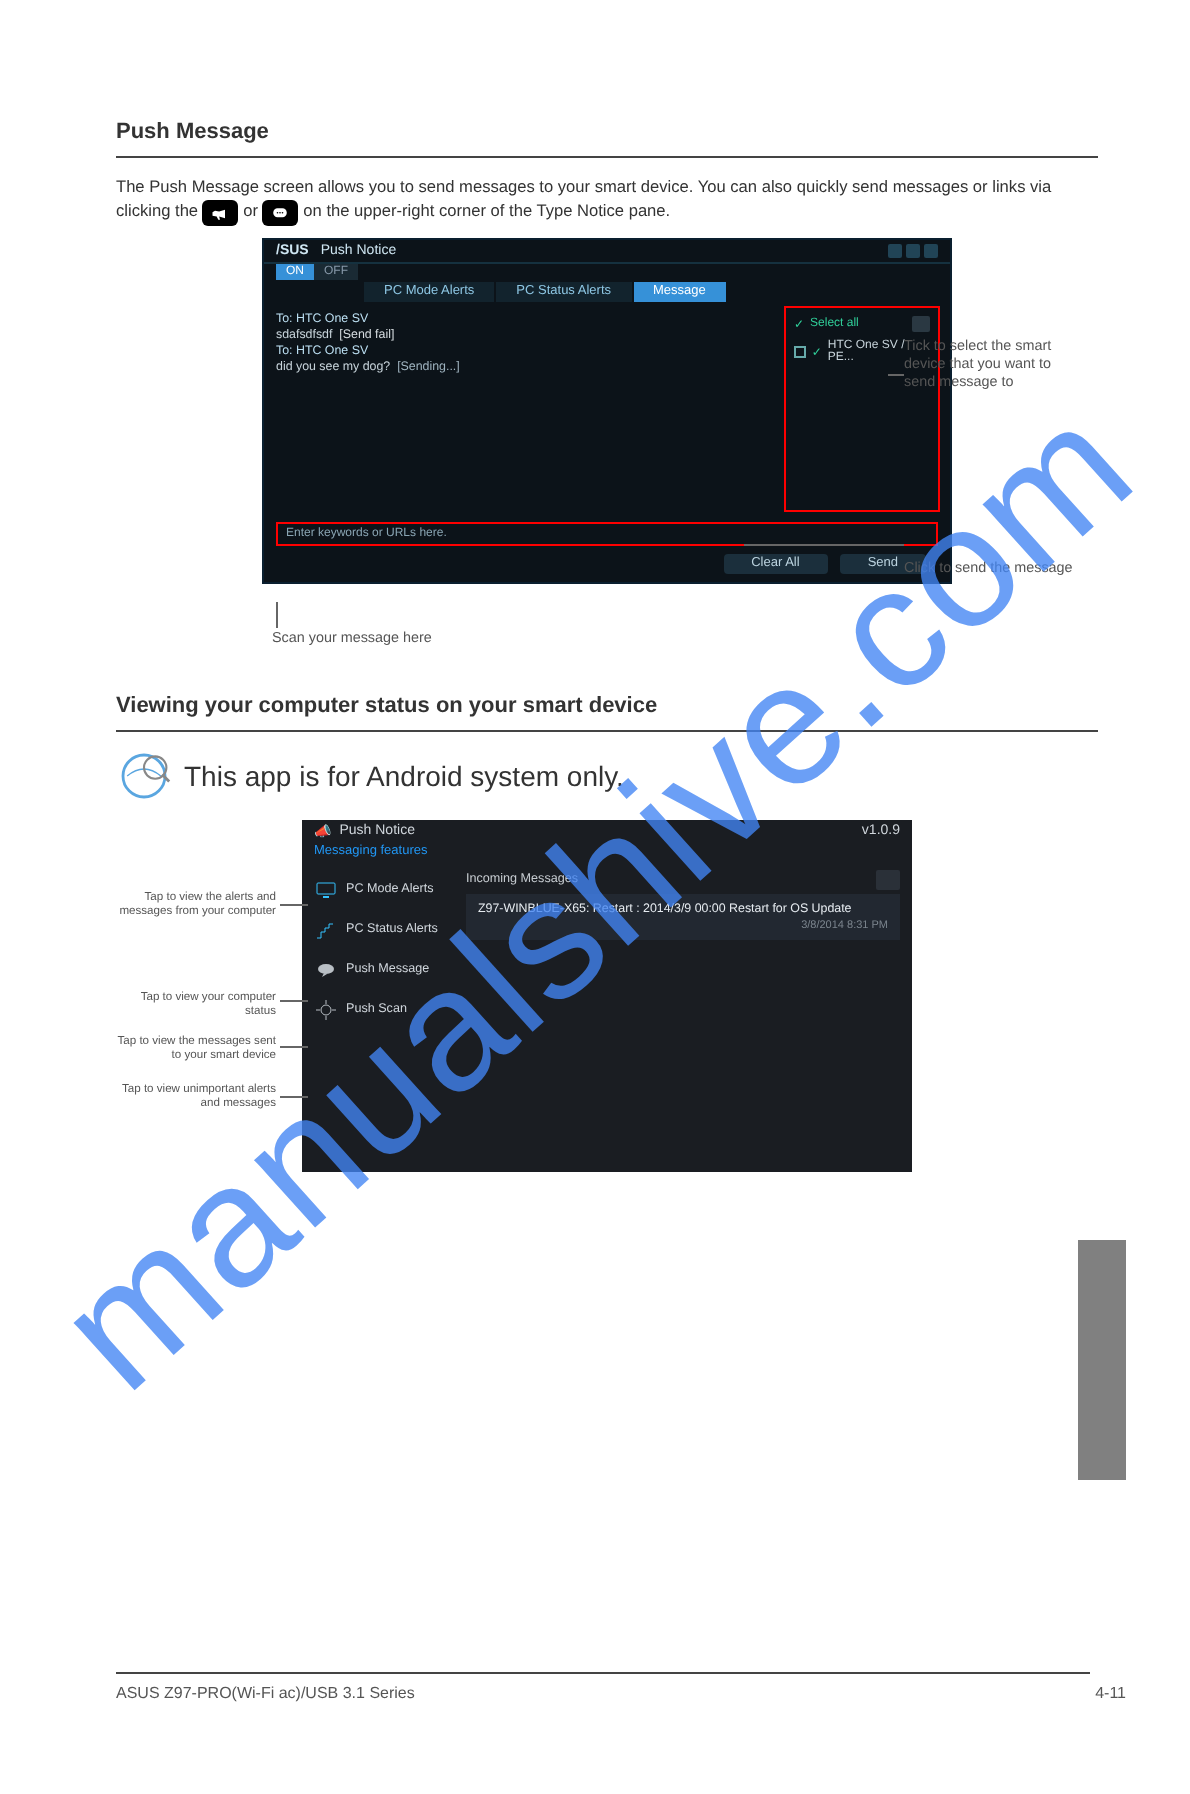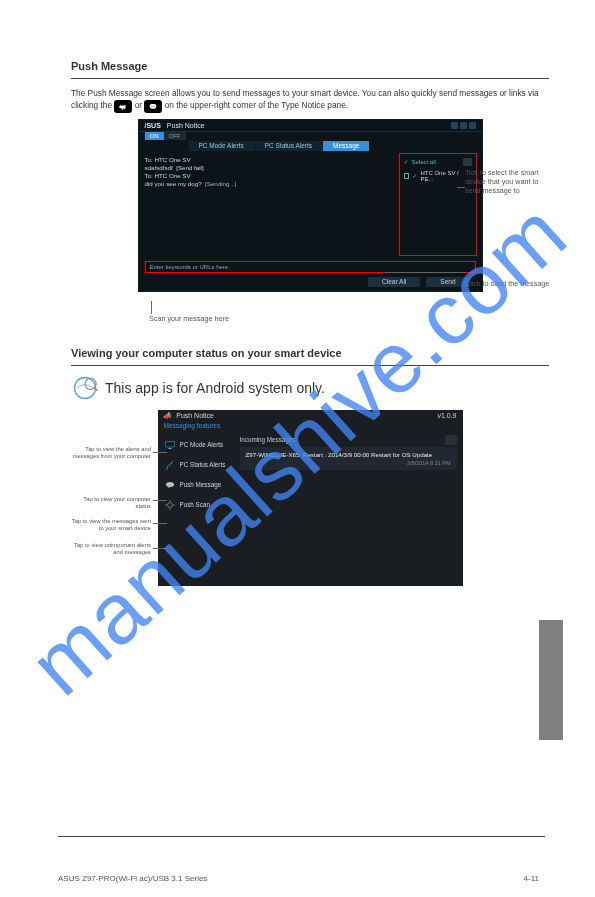--- a/index.html
+++ b/index.html
@@ -1,17 +1,17 @@
 <!DOCTYPE html>
 <html><head>
 <meta charset="utf-8">
 <style>
 * { box-sizing: border-box; margin: 0; padding: 0; }
 body { width: 595px; height: 897px; background: #fff; font-family: Arial, sans-serif; color: #333; position: relative; overflow: hidden; }
-.page { padding: 60px 46px 30px 58px; position: relative; height: 100%; margin-left: 13px; }
+.page { padding: 60px 46px 30px 58px; position: relative; height: 100%; }
 .watermark { position: absolute; left: 50%; top: 50%; transform: translate(-50%,-50%) rotate(-42deg); font-size: 86px; font-weight: 500; letter-spacing: 1px; color: #4285f4; opacity: .78; pointer-events: none; z-index: 50; white-space: nowrap; }
 .side-tab { position: absolute; right: 32px; top: 620px; width: 24px; height: 120px; background: #808080; }
 
 h2.section { font-size: 11px; font-weight: bold; margin-bottom: 6px; }
 p.body { font-size: 8.3px; line-height: 1.5; margin-bottom: 6px; }
 .inline-icon { display: inline-block; width: 18px; height: 13px; background: #000; color: #fff; text-align: center; border-radius: 3px; vertical-align: middle; }
 .inline-icon svg { width: 10px; height: 10px; vertical-align: middle; }
 
 hr.div { border: 0; border-top: .8pt solid #444; margin: 4px 0 8px; }
 
@@ -61,21 +61,21 @@
 .app2 .trash { width: 12px; height: 10px; background: #2a3038; border-radius: 1px; display:inline-block; }
 .app2 .msg { background: #222831; padding: 4px 6px; }
 .app2 .msg .t { font-size: 6.2px; color: #e6ebf0; }
 .app2 .msg .d { font-size: 5.5px; color: #7b848d; text-align: right; margin-top: 2px; }
 .app2 .fill { height: 104px; }
 
 .cl2 { font-size: 5.8px; color: #fff; position: absolute; line-height: 1.2; }
 .cl2line { position: absolute; background: #fff; height: .6px; }
 
 .footer-line { position: absolute; left: 58px; right: 50px; top: 836px; border-top: .8pt solid #444; }
-.footer { position: absolute; left: 58px; right: 56px; top: 842px; font-size: 8px; color: #555; display: flex; justify-content: space-between; margin-top: 32px; }
+.footer { position: absolute; left: 58px; right: 32px; top: 842px; font-size: 8px; color: #555; display: flex; justify-content: space-between; }
 
 .pos { position: relative; }
 </style>
 </head>
 <body>
 
 <div class="watermark">manualshive.com</div>
 <div class="side-tab"></div>
 
 <div class="page">

